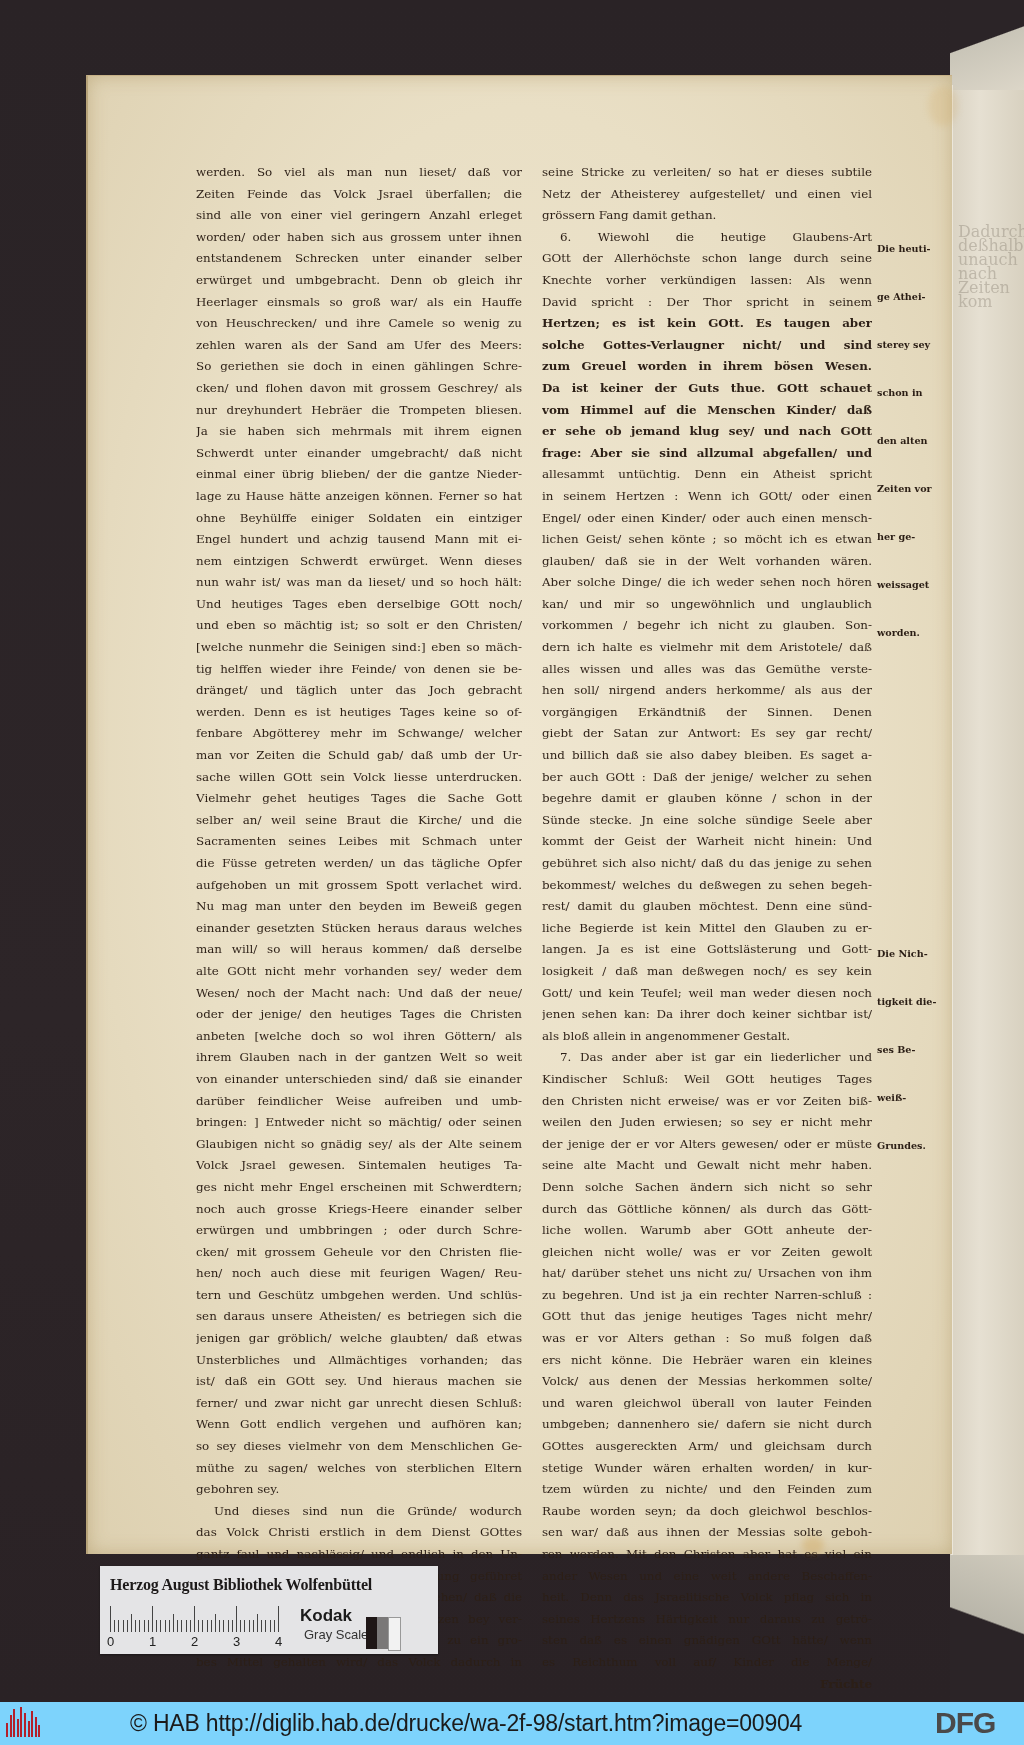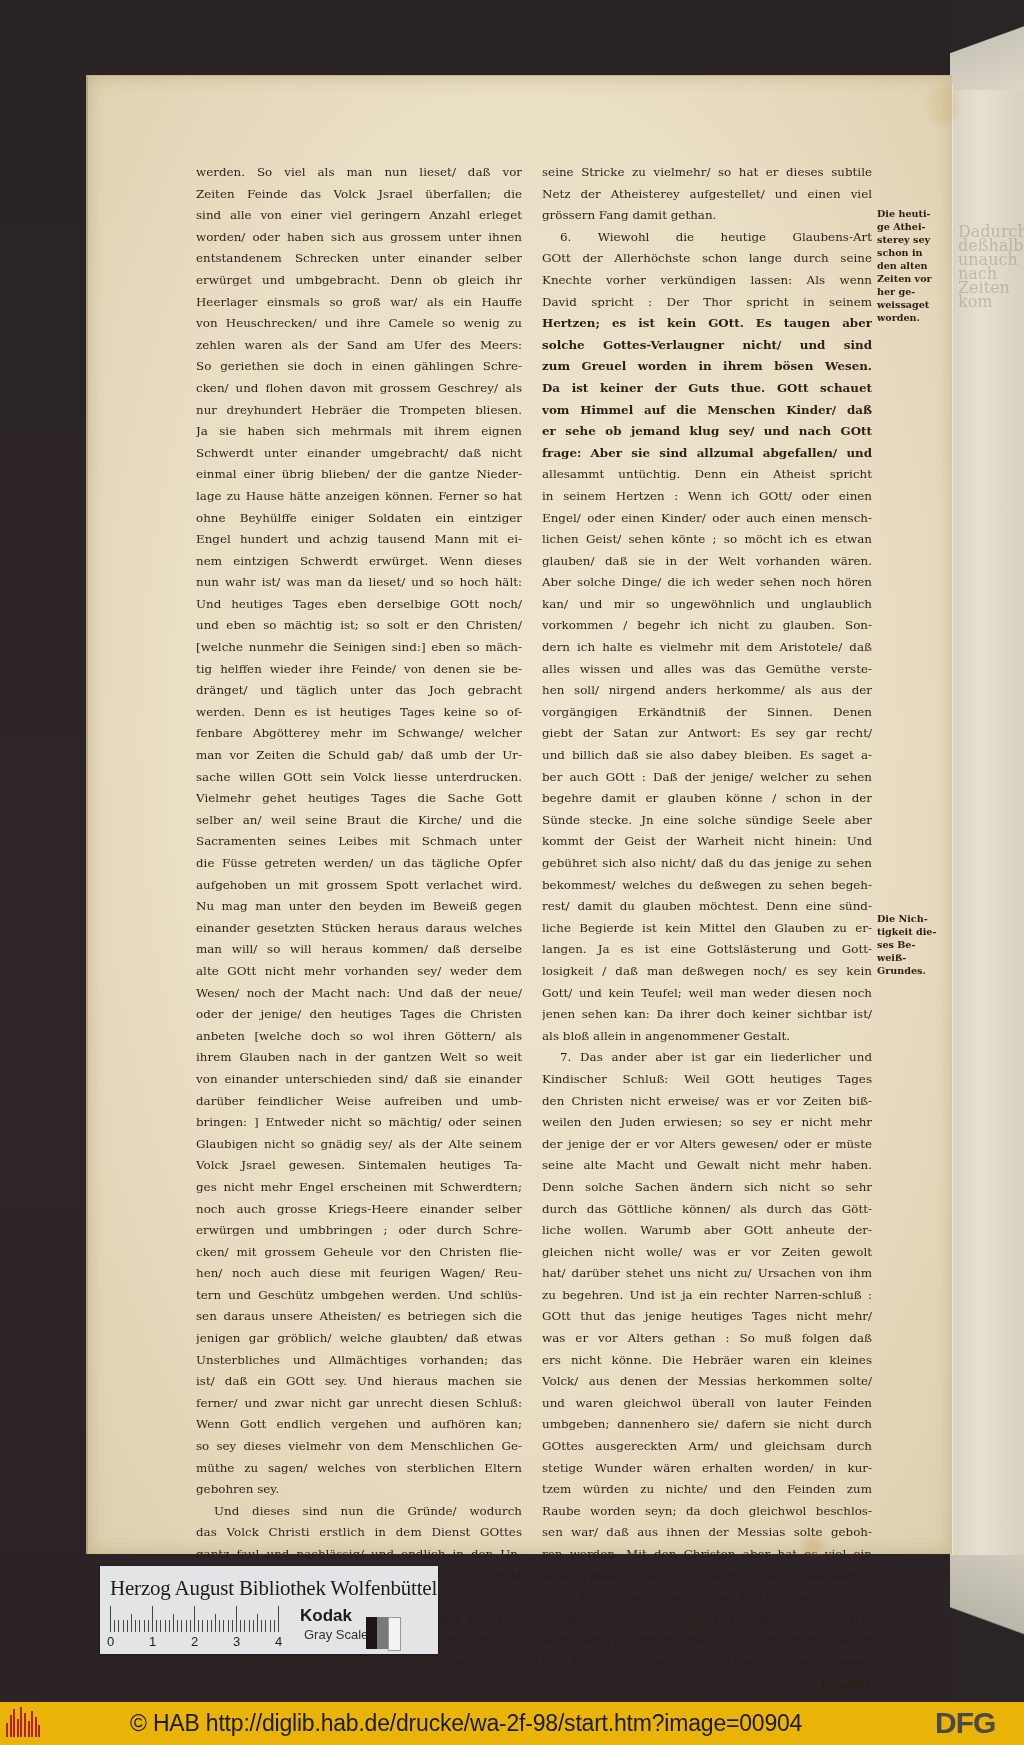--- a/index.html
+++ b/index.html
@@ -17,30 +17,30 @@
   .title{position:absolute;left:68px;top:0;font-size:20px;font-weight:bold;letter-spacing:.2px;font-family:"DejaVu Serif",serif;white-space:nowrap;}
   .col{position:absolute;top:86px;font-family:"DejaVu Serif",serif;color:#2c1f16;font-size:11.9px;line-height:21.6px;}
   .col .ln{display:block;white-space:nowrap;text-align:justify;text-align-last:justify;overflow:hidden;}
   .col .ln.last{text-align-last:left;}
   .col .ln.ind{padding-left:18px;}
   .col .ln.bold{font-weight:bold;}
   .col .ln.right{text-align-last:right;}
   .col-left{left:108px;width:326px;}
   .col-right{left:454px;width:330px;}
   .margin-note{position:absolute;left:789px;font-size:9.6px;line-height:13px;font-weight:bold;color:#2a1d14;font-family:"DejaVu Serif",serif;}
-  .margin-note span{display:block;white-space:nowrap;}
+  .margin-note span{display:block;white-space:nowrap;margin-top:35px;}
   .card{position:absolute;left:100px;top:1566px;width:338px;height:88px;background:#e4e4e6;box-shadow:0 1px 2px rgba(0,0,0,.4);}
-  .card-title{position:absolute;left:10px;top:10px;font-family:"Liberation Serif",serif;font-weight:normal;font-size:21px;color:#1d1a1a;letter-spacing:-.2px;white-space:nowrap;}
+  .card-title{position:absolute;left:10px;top:10px;font-family:"Liberation Serif",serif;font-weight:bold;font-size:16px;color:#1d1a1a;letter-spacing:-.2px;white-space:nowrap;}
   .ruler{position:absolute;left:10px;top:40px;width:178px;height:26px;}
   .tick{position:absolute;bottom:0;width:1px;background:#444;}
   .ruler-num{position:absolute;top:68px;font-family:"Liberation Sans",sans-serif;font-size:13px;color:#222;}
   .kodak{position:absolute;left:200px;top:40px;font-family:"Liberation Sans",sans-serif;font-weight:bold;font-size:17px;color:#1a1a1a;}
   .gray-scale{position:absolute;left:204px;top:61px;font-family:"Liberation Sans",sans-serif;font-size:13px;color:#333;}
   .swatch{position:absolute;top:51px;width:11px;height:32px;}
-  .footer{position:absolute;left:0;top:1702px;width:1024px;height:43px;background:#eab308;}
+  .footer{position:absolute;left:0;top:1702px;width:1024px;height:43px;background:#7dd3fc;}
   .footer-logo{position:absolute;left:6px;top:6px;width:40px;height:32px;}
   .footer-logo i{position:absolute;bottom:3px;width:2px;background:#b3202a;}
   .footer-text{position:absolute;left:130px;top:8px;font-family:"Liberation Sans",sans-serif;font-size:23px;color:#1b1b1b;white-space:nowrap;letter-spacing:-.2px;}
   .dfg{position:absolute;left:935px;top:4px;font-family:"Liberation Sans",sans-serif;font-weight:bold;font-size:30px;color:#4a4a4a;letter-spacing:-1px;}
 </style>
 </head>
 <body>
 
 <div class="backdrop"></div>
 <div class="facing"></div>
@@ -126,21 +126,21 @@
       <span class="ln ind">Und dieses sind nun die Gründe/  wodurch</span>
       <span class="ln">das Volck Christi erstlich in dem Dienst GOttes</span>
       <span class="ln">gantz faul und nachlässig/  und endlich in den Un-</span>
       <span class="ln">glauben und zu der Gottesverlaugnung geführet</span>
       <span class="ln">wird. Denn nach dem der Teufel gesehen/ daß die</span>
       <span class="ln">Abgötterey und die Vielheit der Götzen bey ver-</span>
       <span class="ln">nünfftigen Köpfen nunmehro vor  gar zu ein gro-</span>
       <span class="ln">bes Mittel gehalten wird/ das Volck dadurch in</span>
     </div>
   <div class="col col-right" id="col-right">
-      <span class="ln">seine Stricke zu vielmehr/  so hat er dieses subtile</span>
+      <span class="ln">seine Stricke zu verleiten/  so hat er dieses subtile</span>
       <span class="ln">Netz der Atheisterey aufgestellet/ und einen viel</span>
       <span class="ln last">grössern Fang damit gethan.</span>
       <span class="ln ind">6.  Wiewohl die heutige Glaubens-Art</span>
       <span class="ln">GOtt der Allerhöchste schon lange durch seine</span>
       <span class="ln">Knechte vorher verkündigen lassen:  Als wenn</span>
       <span class="ln">David spricht :  Der Thor spricht in seinem</span>
       <span class="ln bold">Hertzen;  es ist kein GOtt.  Es taugen aber</span>
       <span class="ln bold">solche Gottes-Verlaugner nicht/  und sind</span>
       <span class="ln bold">zum Greuel worden in ihrem  bösen Wesen.</span>
       <span class="ln bold">Da ist keiner der Guts thue.  GOtt schauet</span>

